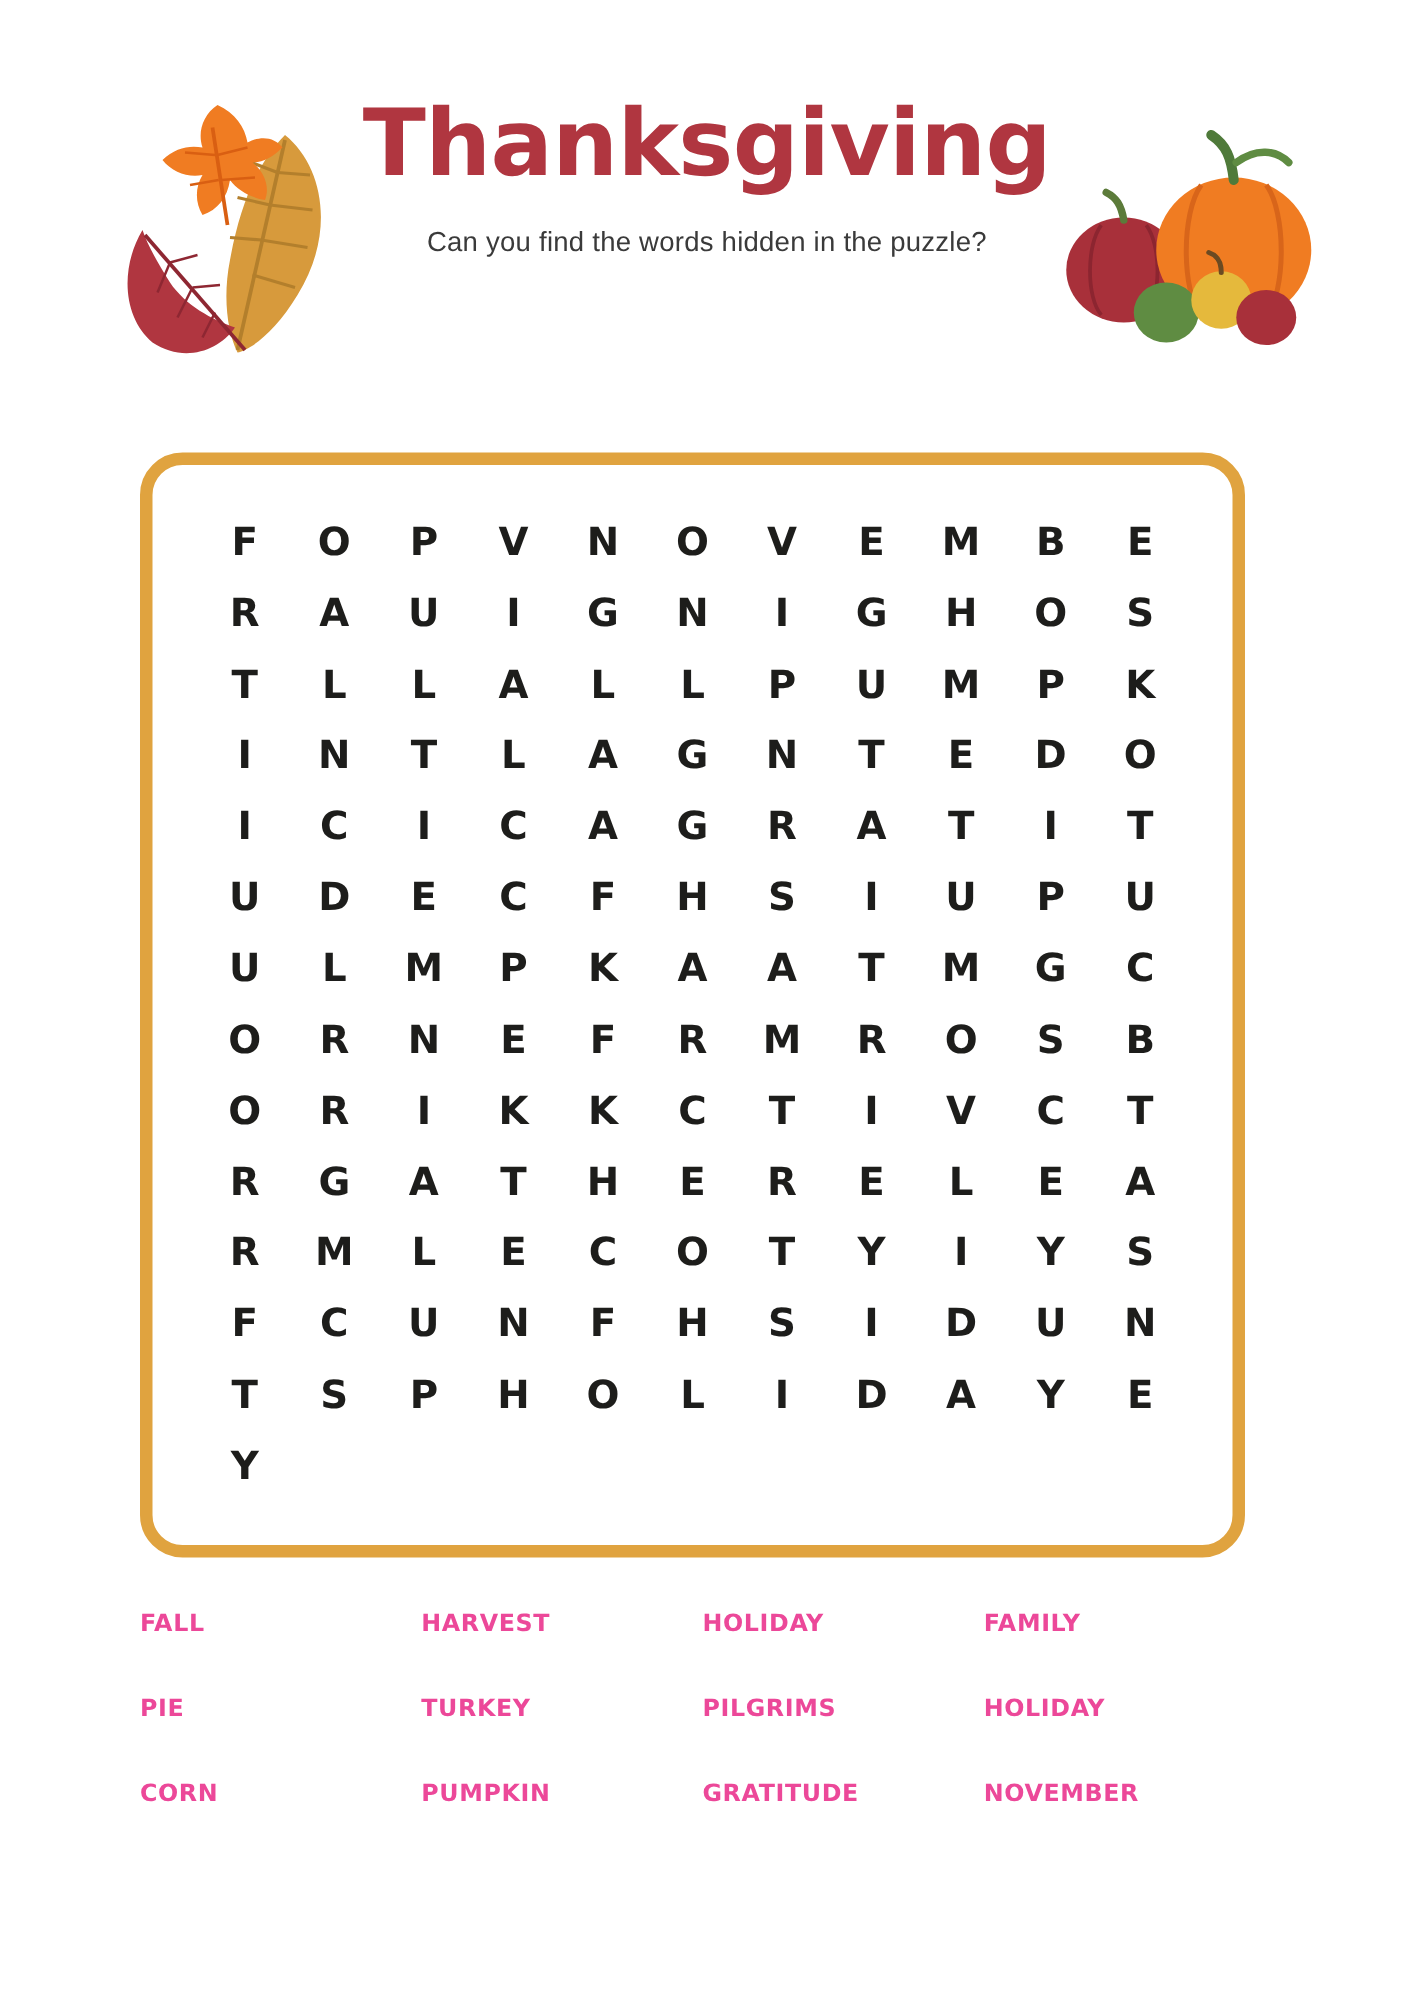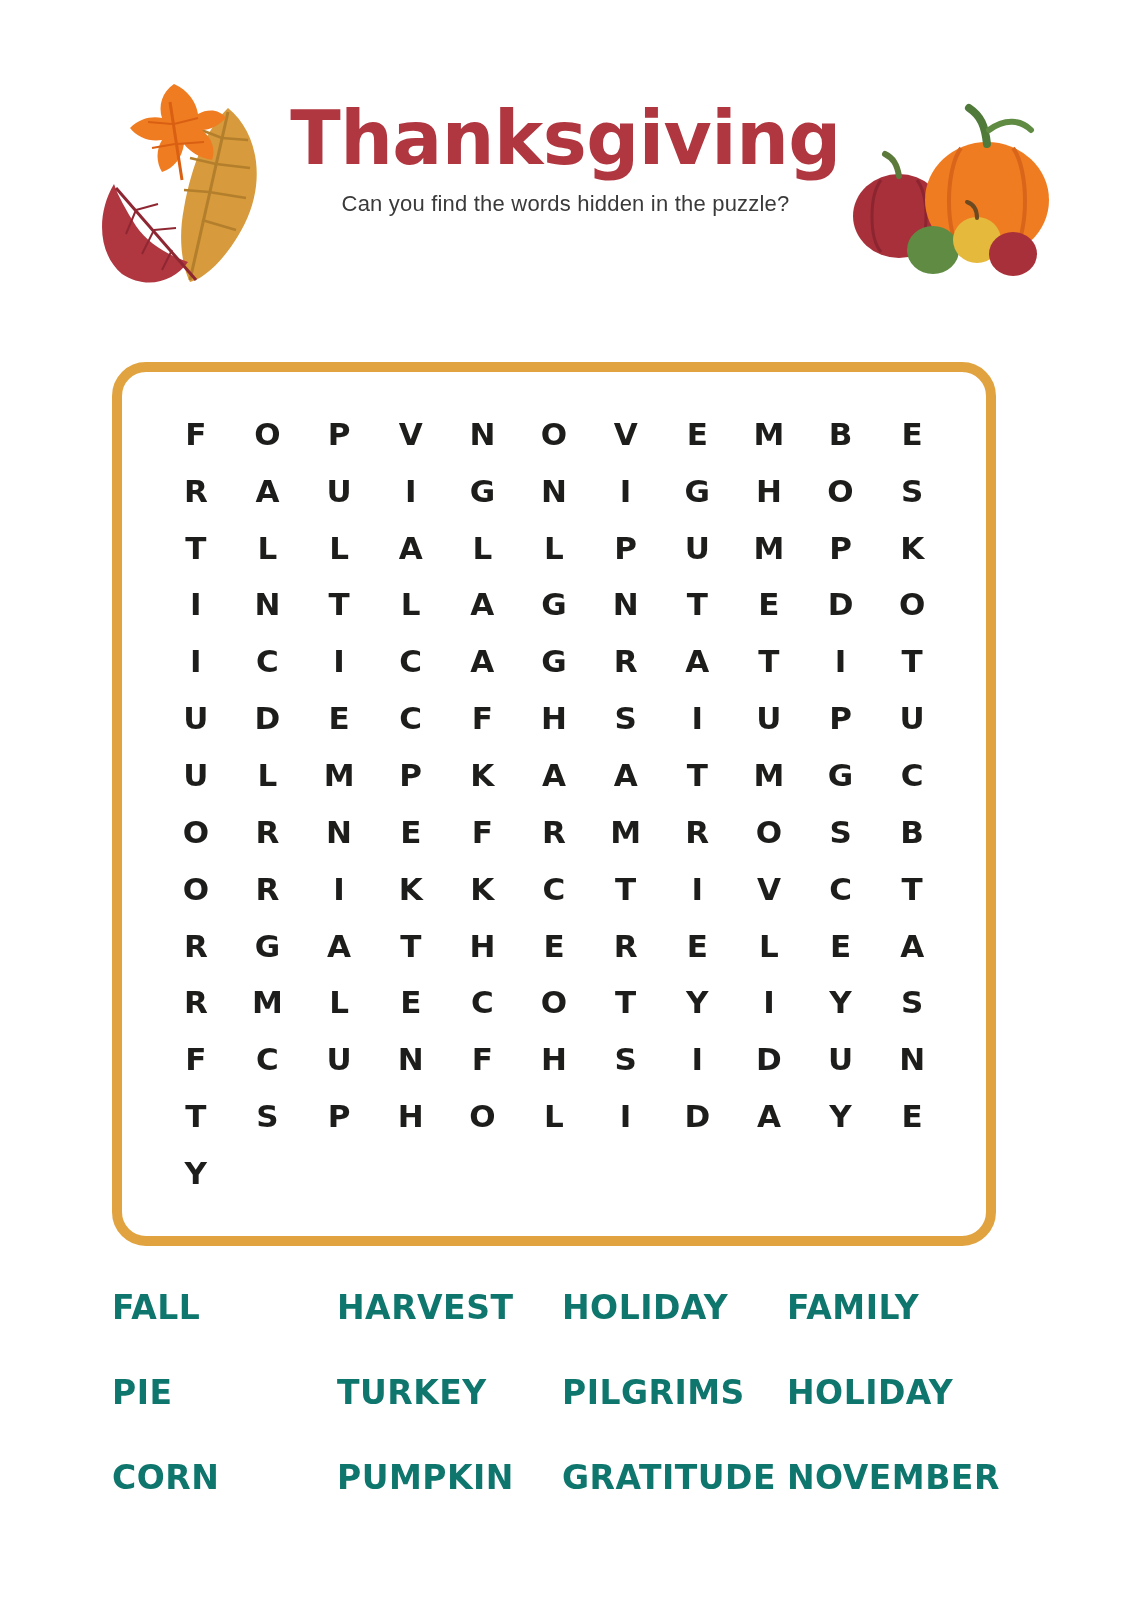--- a/index.html
+++ b/index.html
@@ -19,33 +19,33 @@
   
   .header {
     position: relative;
     height: 330px;
     width: 100%;
   }
   .title-block {
     position: absolute;
     left: 0;
     right: 0;
-    top: 102px;
+    top: 79px;
     text-align: center;
   }
   .title-line {
     font-family: "DejaVu Sans", sans-serif;
     font-weight: bold;
     color: #b03640;
     font-size: 74px;
     line-height: 0.99;
     letter-spacing: -0.5px;
   }
   .subtitle {
-    margin-top: 16px;
+    margin-top: 29px;
     font-family: "Liberation Sans", sans-serif;
     font-size: 22px;
     color: #3a3a3a;
     letter-spacing: 0.2px;
   }
 
   .leaves {
     position: absolute;
     left: 78px;
     top: 68px;
@@ -98,23 +98,23 @@
     left: 112px;
     top: 1288px;
     width: 900px;
     display: grid;
     grid-template-columns: repeat(4, 1fr);
     row-gap: 46px;
   }
   .word {
     font-family: "DejaVu Sans", sans-serif;
     font-weight: bold;
-    font-size: 33px;
+    font-size: 19px;
     letter-spacing: 0.5px;
-    color: #0f766e;
+    color: #ec4899;
   }
   .col-0 .word, .wordlist > div:nth-child(4n+1) { text-align: left; }
 </style>
 </head>
 <body>
 
 <div class="header">
 
   <div class="leaves">
     <svg viewBox="0 0 220 230" width="220" height="230" aria-hidden="true">

